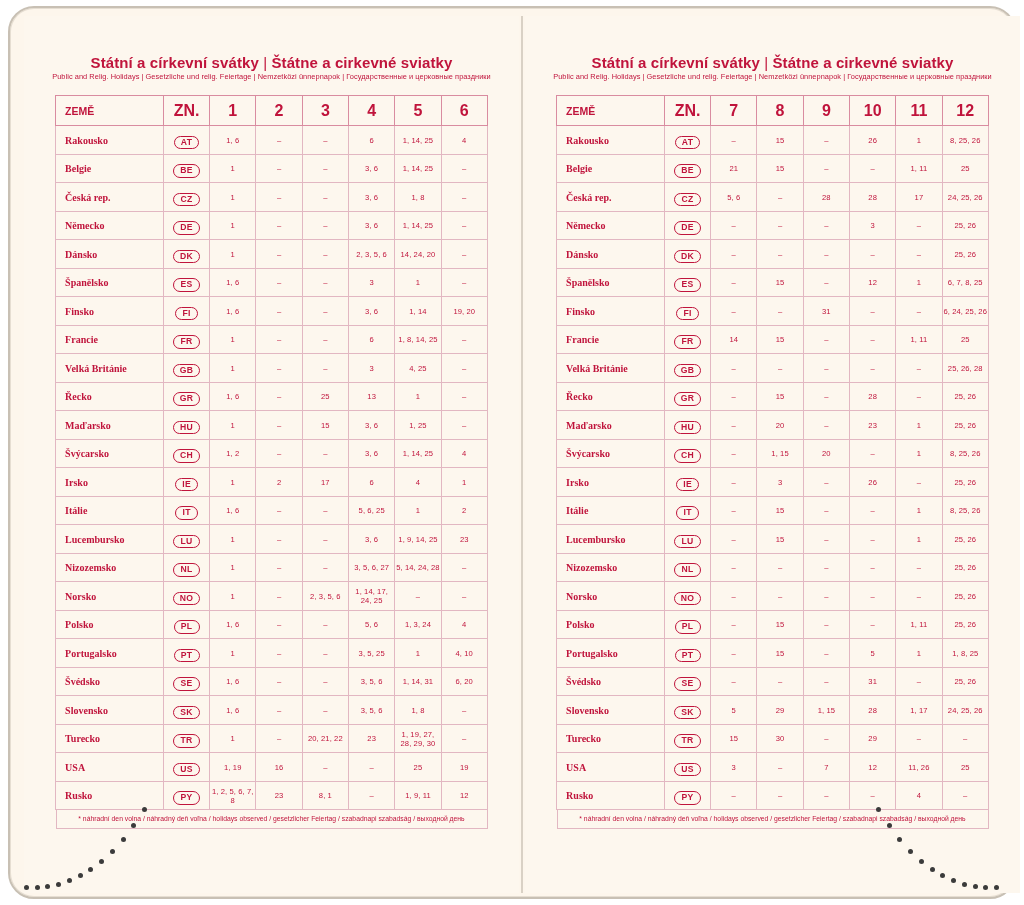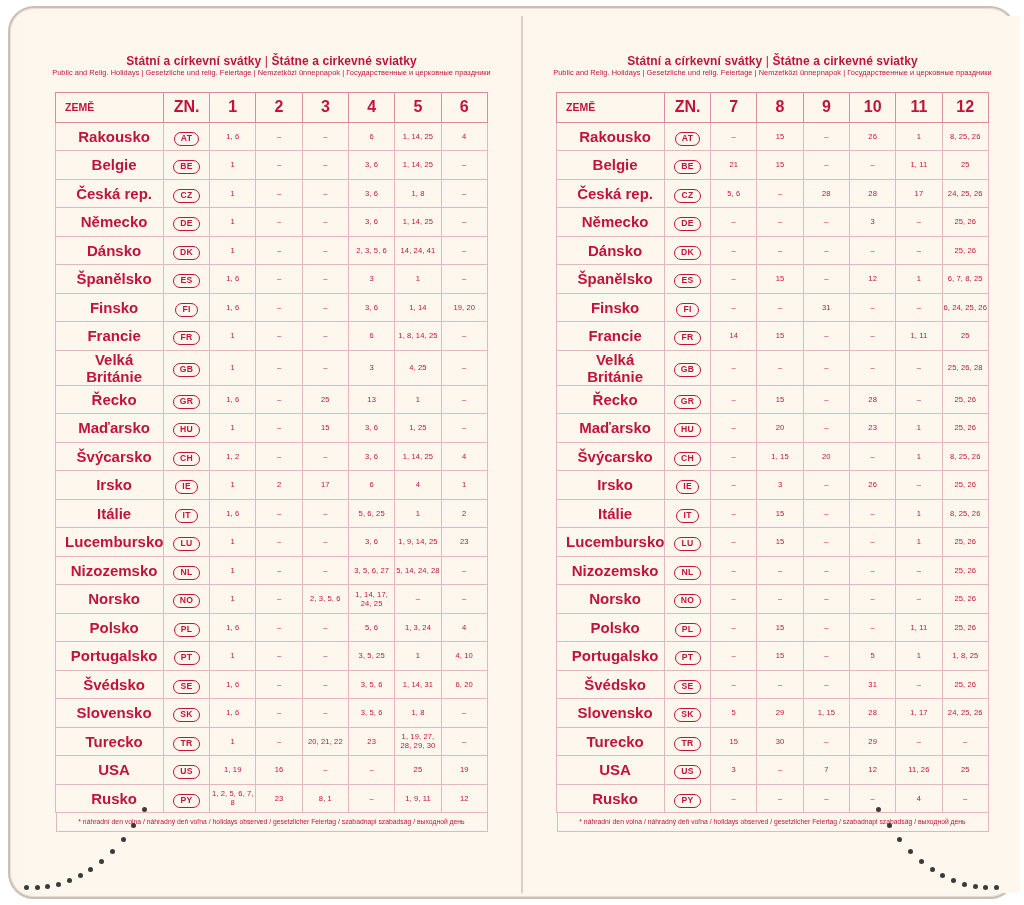--- a/index.html
+++ b/index.html
@@ -44,21 +44,21 @@
     top: 0; left: 0;
     width: 100%; height: 100%;
     background: #fdf7ee;
   }
 
   .hdr {
     text-align: center;
     padding-top: 38px;
   }
   .hdr-title {
-    font-size: 12px;
+    font-size: 15px;
     font-weight: bold;
     color: #c0143c;
     letter-spacing: 0.1px;
     line-height: 1.2;
   }
   .hdr-title .sep { font-weight: normal; color: #c0143c; }
   .hdr-sub {
     font-size: 7.4px;
     color: #c0143c;
     letter-spacing: 0.05px;
@@ -80,24 +80,25 @@
     padding: 0;
   }
   table.holidays thead th {
     height: 30px;
     font-size: 16px;
     font-weight: bold;
     border-color: #d98ca0;
   }
   table.holidays thead th.country { text-align: left; padding-left: 9px; font-size: 10.5px; }
   table.holidays tbody td.country {
-    text-align: center;
+    text-align: left;
     padding-left: 9px;
-    font-size: 15px;
+    font-size: 10px;
     font-weight: bold;
+    font-family: Liberation Serif, serif;
   }
   table.holidays tbody td.zn { padding: 0; text-align: center; }
   table.holidays tbody td.num {
     font-size: 7.6px;
     letter-spacing: 0.1px;
   }
   col.c-country { width: 108px; }
   col.c-zn { width: 46px; }
   col.c-m { width: 46.3px; }
 
@@ -221,21 +222,21 @@
                 <td class="num">1, 14, 25</td>
                 <td class="num">–</td>
               </tr>
               <tr>
                 <td class="country">Dánsko</td>
                 <td class="zn"><span class="code">DK</span></td>
                 <td class="num">1</td>
                 <td class="num">–</td>
                 <td class="num">–</td>
                 <td class="num">2, 3, 5, 6</td>
-                <td class="num">14, 24, 41</td>
+                <td class="num">14, 24, 20</td>
                 <td class="num">–</td>
               </tr>
               <tr>
                 <td class="country">Španělsko</td>
                 <td class="zn"><span class="code">ES</span></td>
                 <td class="num">1, 6</td>
                 <td class="num">–</td>
                 <td class="num">–</td>
                 <td class="num">3</td>
                 <td class="num">1</td>

